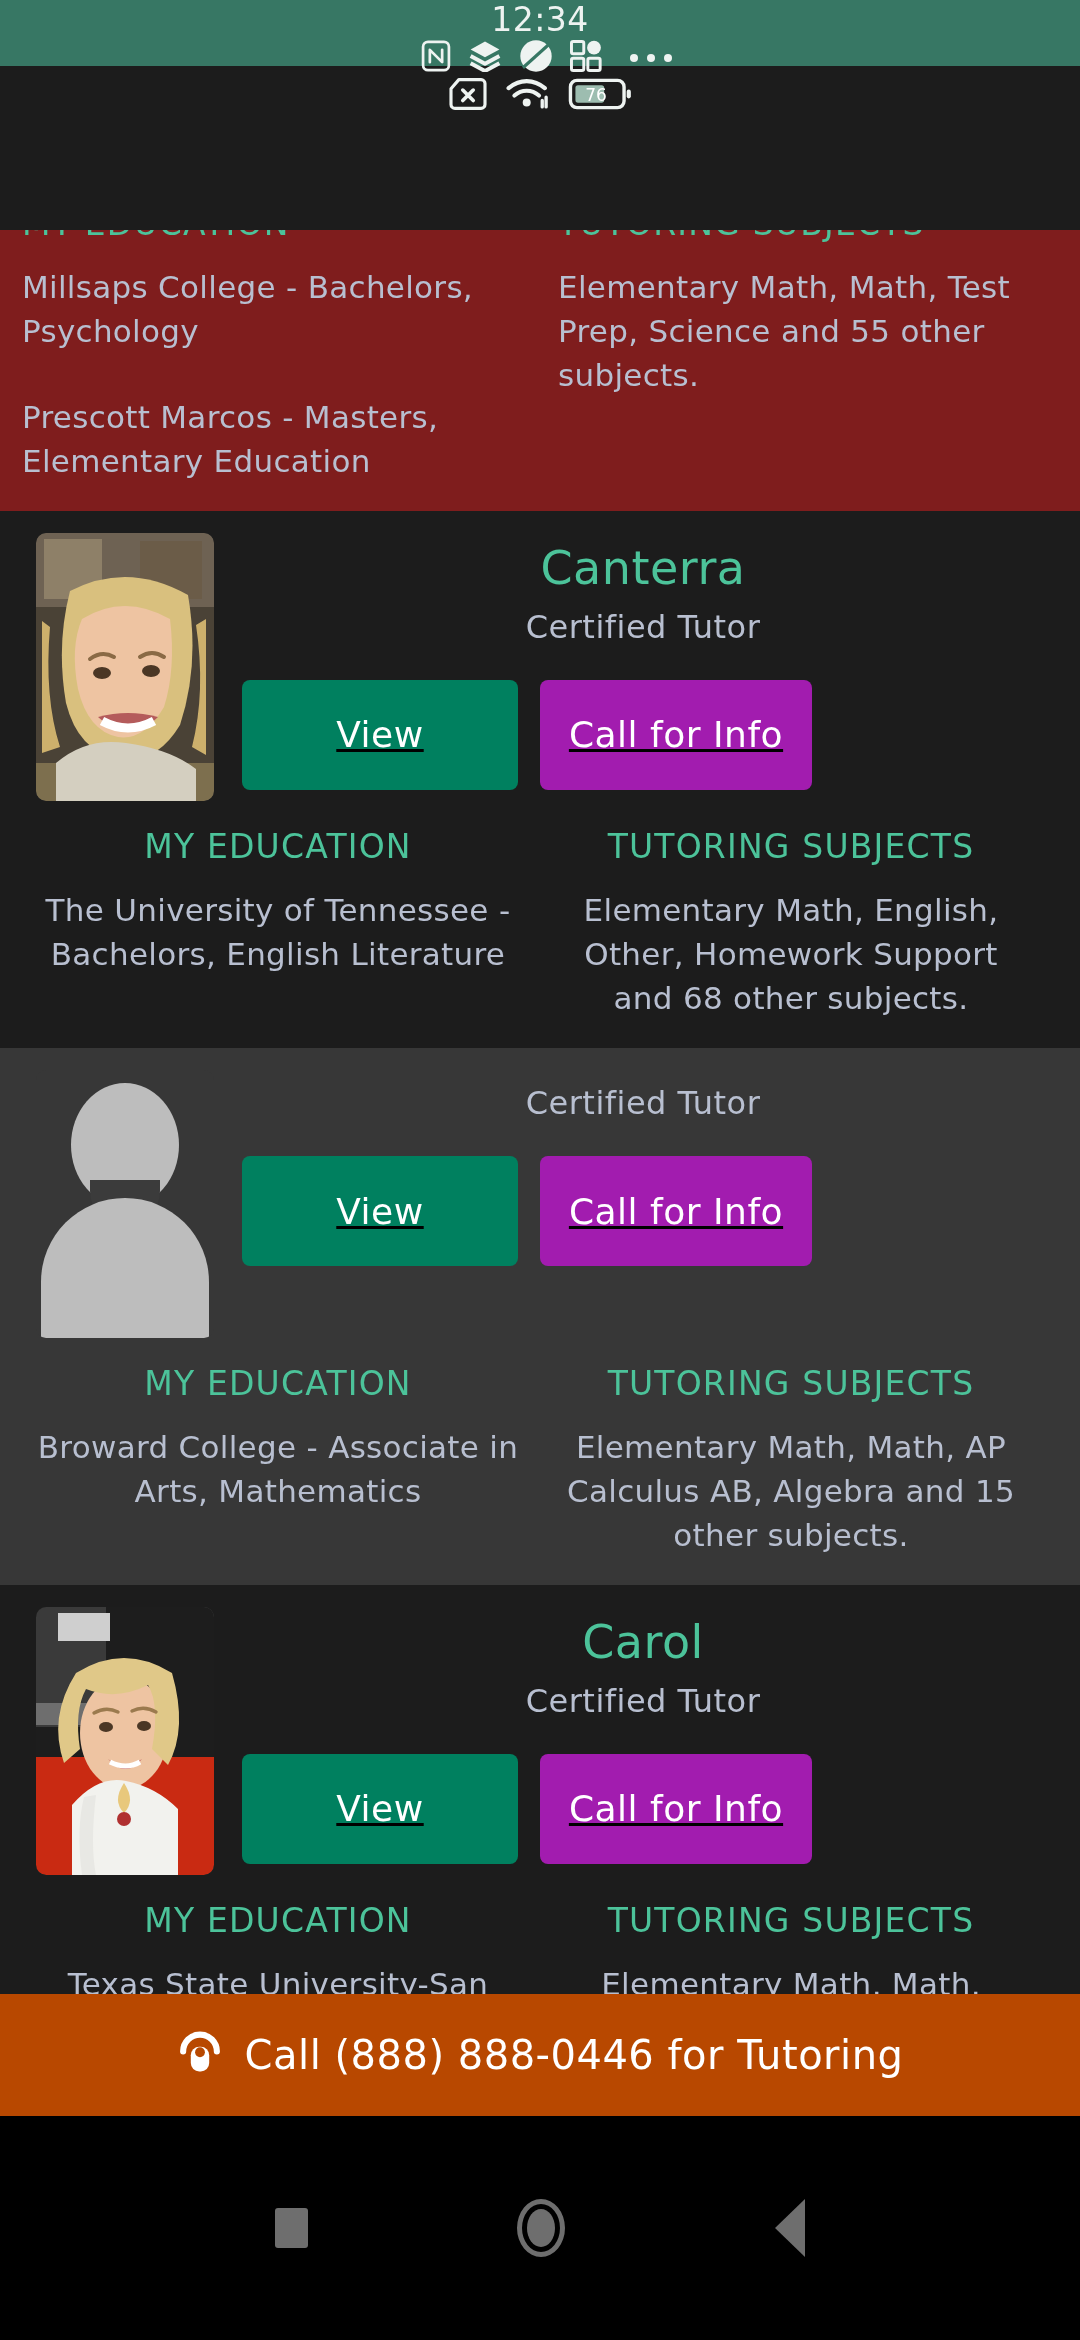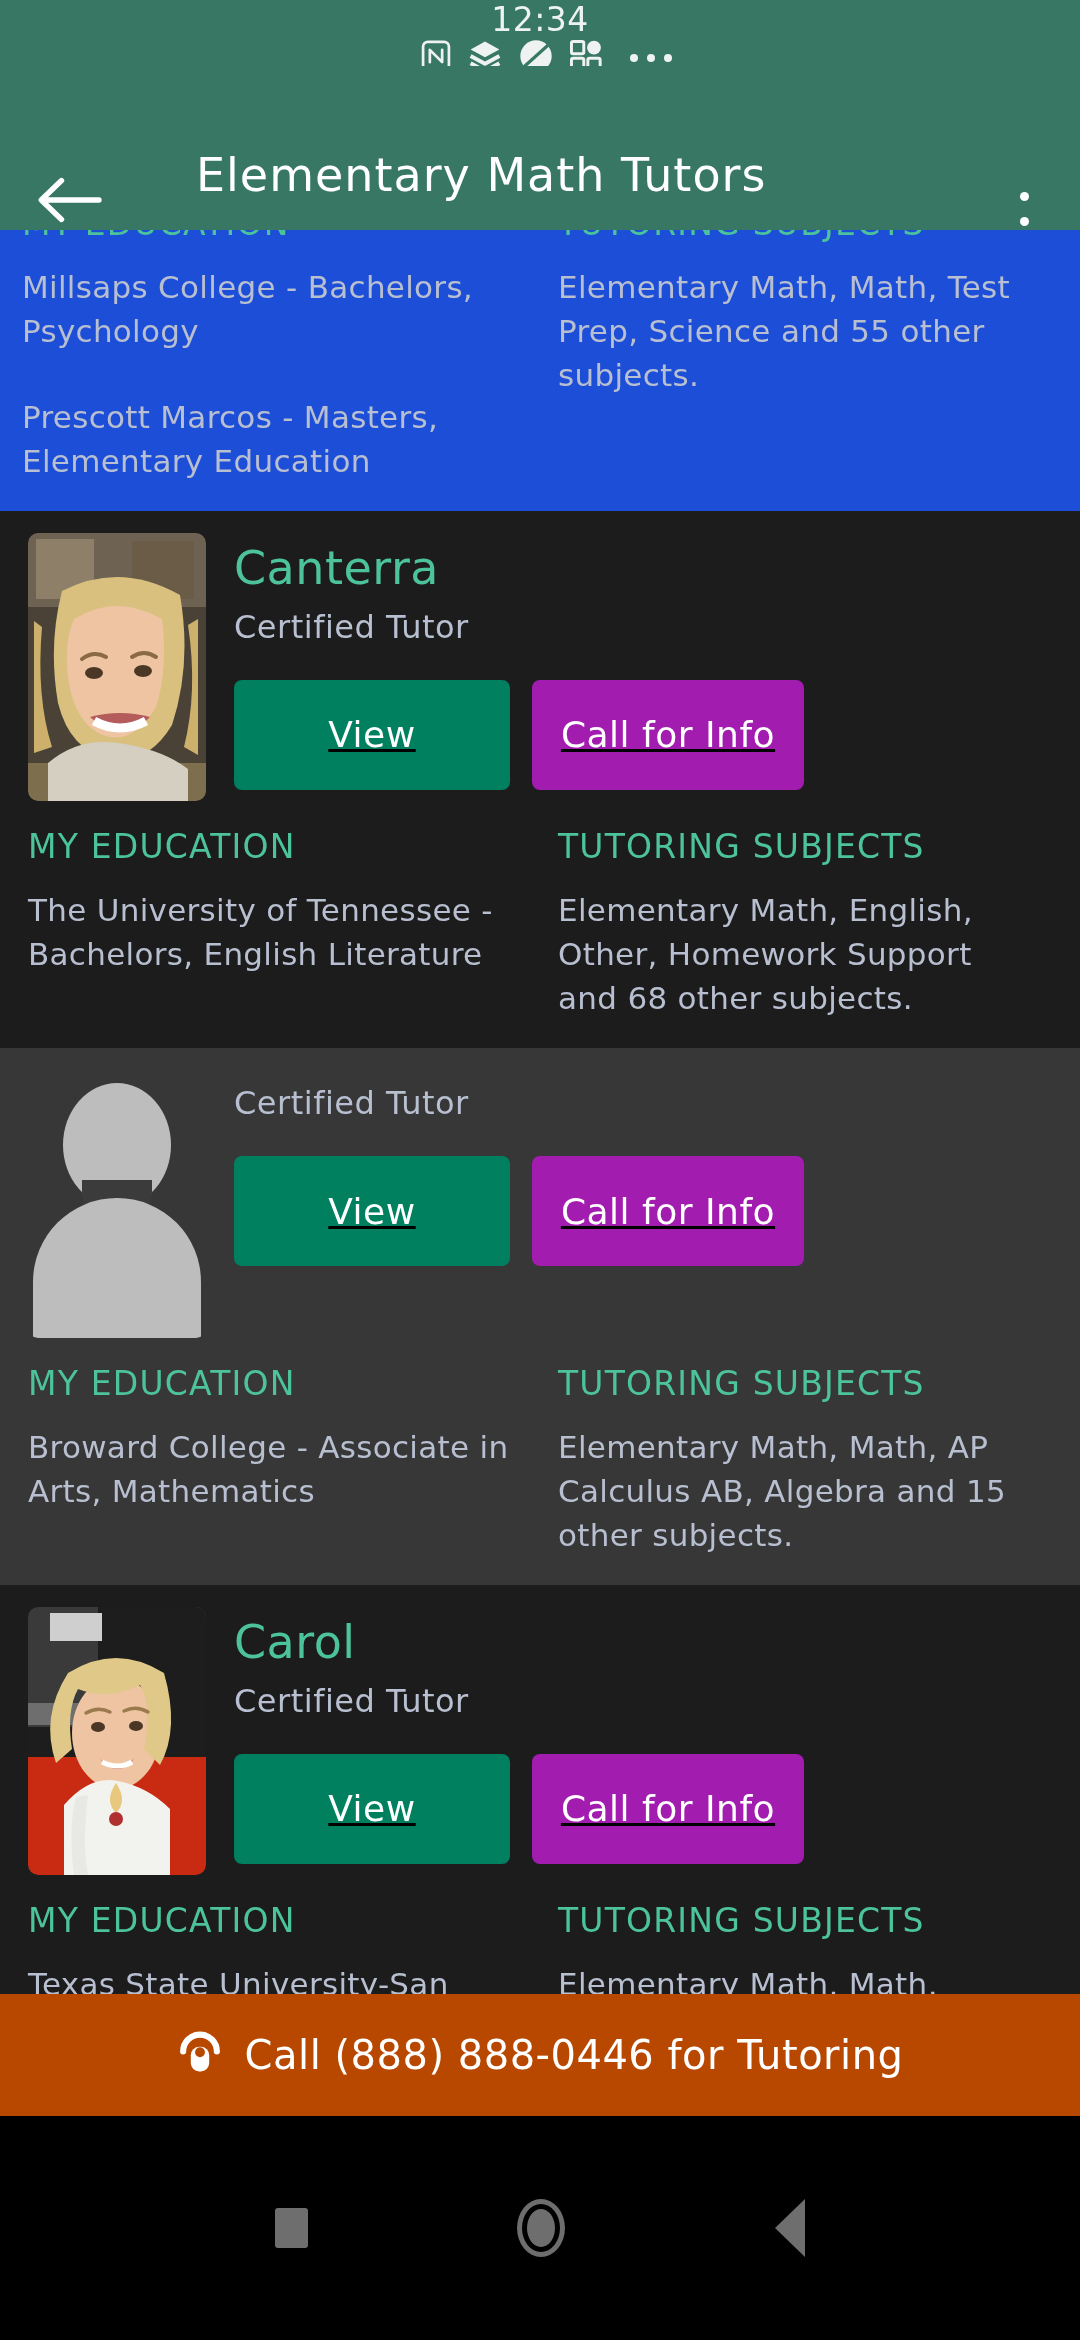--- a/index.html
+++ b/index.html
@@ -43,21 +43,21 @@
     position:absolute; right:34px; top:126px; width:44px; height:58px;
     display:flex; flex-direction:column; align-items:center; justify-content:space-between;
   }
   .overflow-btn i { display:block; width:9px; height:9px; border-radius:50%; background:#fff; }
 
   
   .list {
     position:absolute; top:230px; left:0; width:1080px; height:1886px;
     overflow:hidden;
   }
-  .card { position:relative; width:1080px; padding:0 28px; }
+  .card { position:relative; width:1080px; padding:0 36px;text-align:center; }
   .card.dark  { background:#1c1c1c; }
   .card.light { background:#373737; }
 
   .card-top { position:relative; display:flex; padding-top:22px; }
   .avatar {
     width:178px; height:268px; border-radius:10px; flex:0 0 178px;
     overflow:hidden; position:relative; background:#3b3b3b;
   }
   .ph-head { position:absolute; left:50%; top:13px; transform:translateX(-50%);
              width:108px; height:124px; border-radius:54px/62px; background:#bdbdbd; }
@@ -83,21 +83,21 @@
   .card-details { display:flex; padding:26px 0 28px 0; }
   .det-col { width:50%; padding-right:20px; }
   .det-col.right { padding-left:18px; }
   .det-head {
     color:#4cc39a; font-size:33px; letter-spacing:1.2px; margin-bottom:22px;
   }
   .det-body { color:#b8bfd0; font-size:31px; line-height:1.42; letter-spacing:0.3px; }
   .det-body p + p { margin-top:42px; }
 
   
-  .card-partial { position:relative; width:1080px; padding:0 22px; background:#1d4ed8; }
+  .card-partial { position:relative; width:1080px; padding:0 22px; background:#7f1d1d; }
   .card-partial .card-details { padding-top:0; }
   .clip-top { margin-top:-26px; }
 
   
   .callbar {
     position:absolute; left:0; bottom:224px; width:1080px; height:122px;
     background:#b84800; display:flex; align-items:center; justify-content:center; gap:22px;
   }
   .callbar-text { color:#ffffff; font-size:40px; letter-spacing:0.5px; }
 
@@ -176,34 +176,20 @@
         <svg width="64" height="34" viewBox="0 0 48 26">
           <rect x="1.4" y="2.6" width="41" height="20.8" rx="5" fill="none" stroke="#eef3f1" stroke-width="2.6"></rect>
           <rect x="5.2" y="6.4" width="22" height="13.2" rx="2" fill="#9dbdb0"></rect>
           <rect x="44.4" y="9.6" width="3.2" height="6.8" rx="1.6" fill="#eef3f1"></rect>
           <text x="21" y="18.4" font-size="13" font-family="DejaVu Sans, sans-serif" fill="#ffffff" text-anchor="middle">76</text>
         </svg>
       </span>
     </span>
   </div>
 
-  <div class="appbar">
-    <div class="back-btn">
-      <svg width="66" height="58" viewBox="0 0 44 38">
-          <path d="M42 19H4M17 6 3.5 19 17 32" fill="none" stroke="#ffffff" stroke-width="3.6" stroke-linecap="round" stroke-linejoin="round"></path>
-        </svg>
-    </div>
-    <div class="appbar-title">Elementary Math Tutors</div>
-    <div class="appbar-sub">50 tutors found</div>
-    <div class="overflow-btn">
-      <i></i>
-        <i></i>
-        <i></i>
-    </div>
-  </div>
 
   <div class="list">
 
     <div class="card-partial">
       <div class="card-details clip-top">
         <div class="det-col">
           <div class="det-head">MY EDUCATION</div>
           <div class="det-body">
             <p>Millsaps College - Bachelors, Psychology</p>
             <p>Prescott Marcos - Masters, Elementary Education</p>

